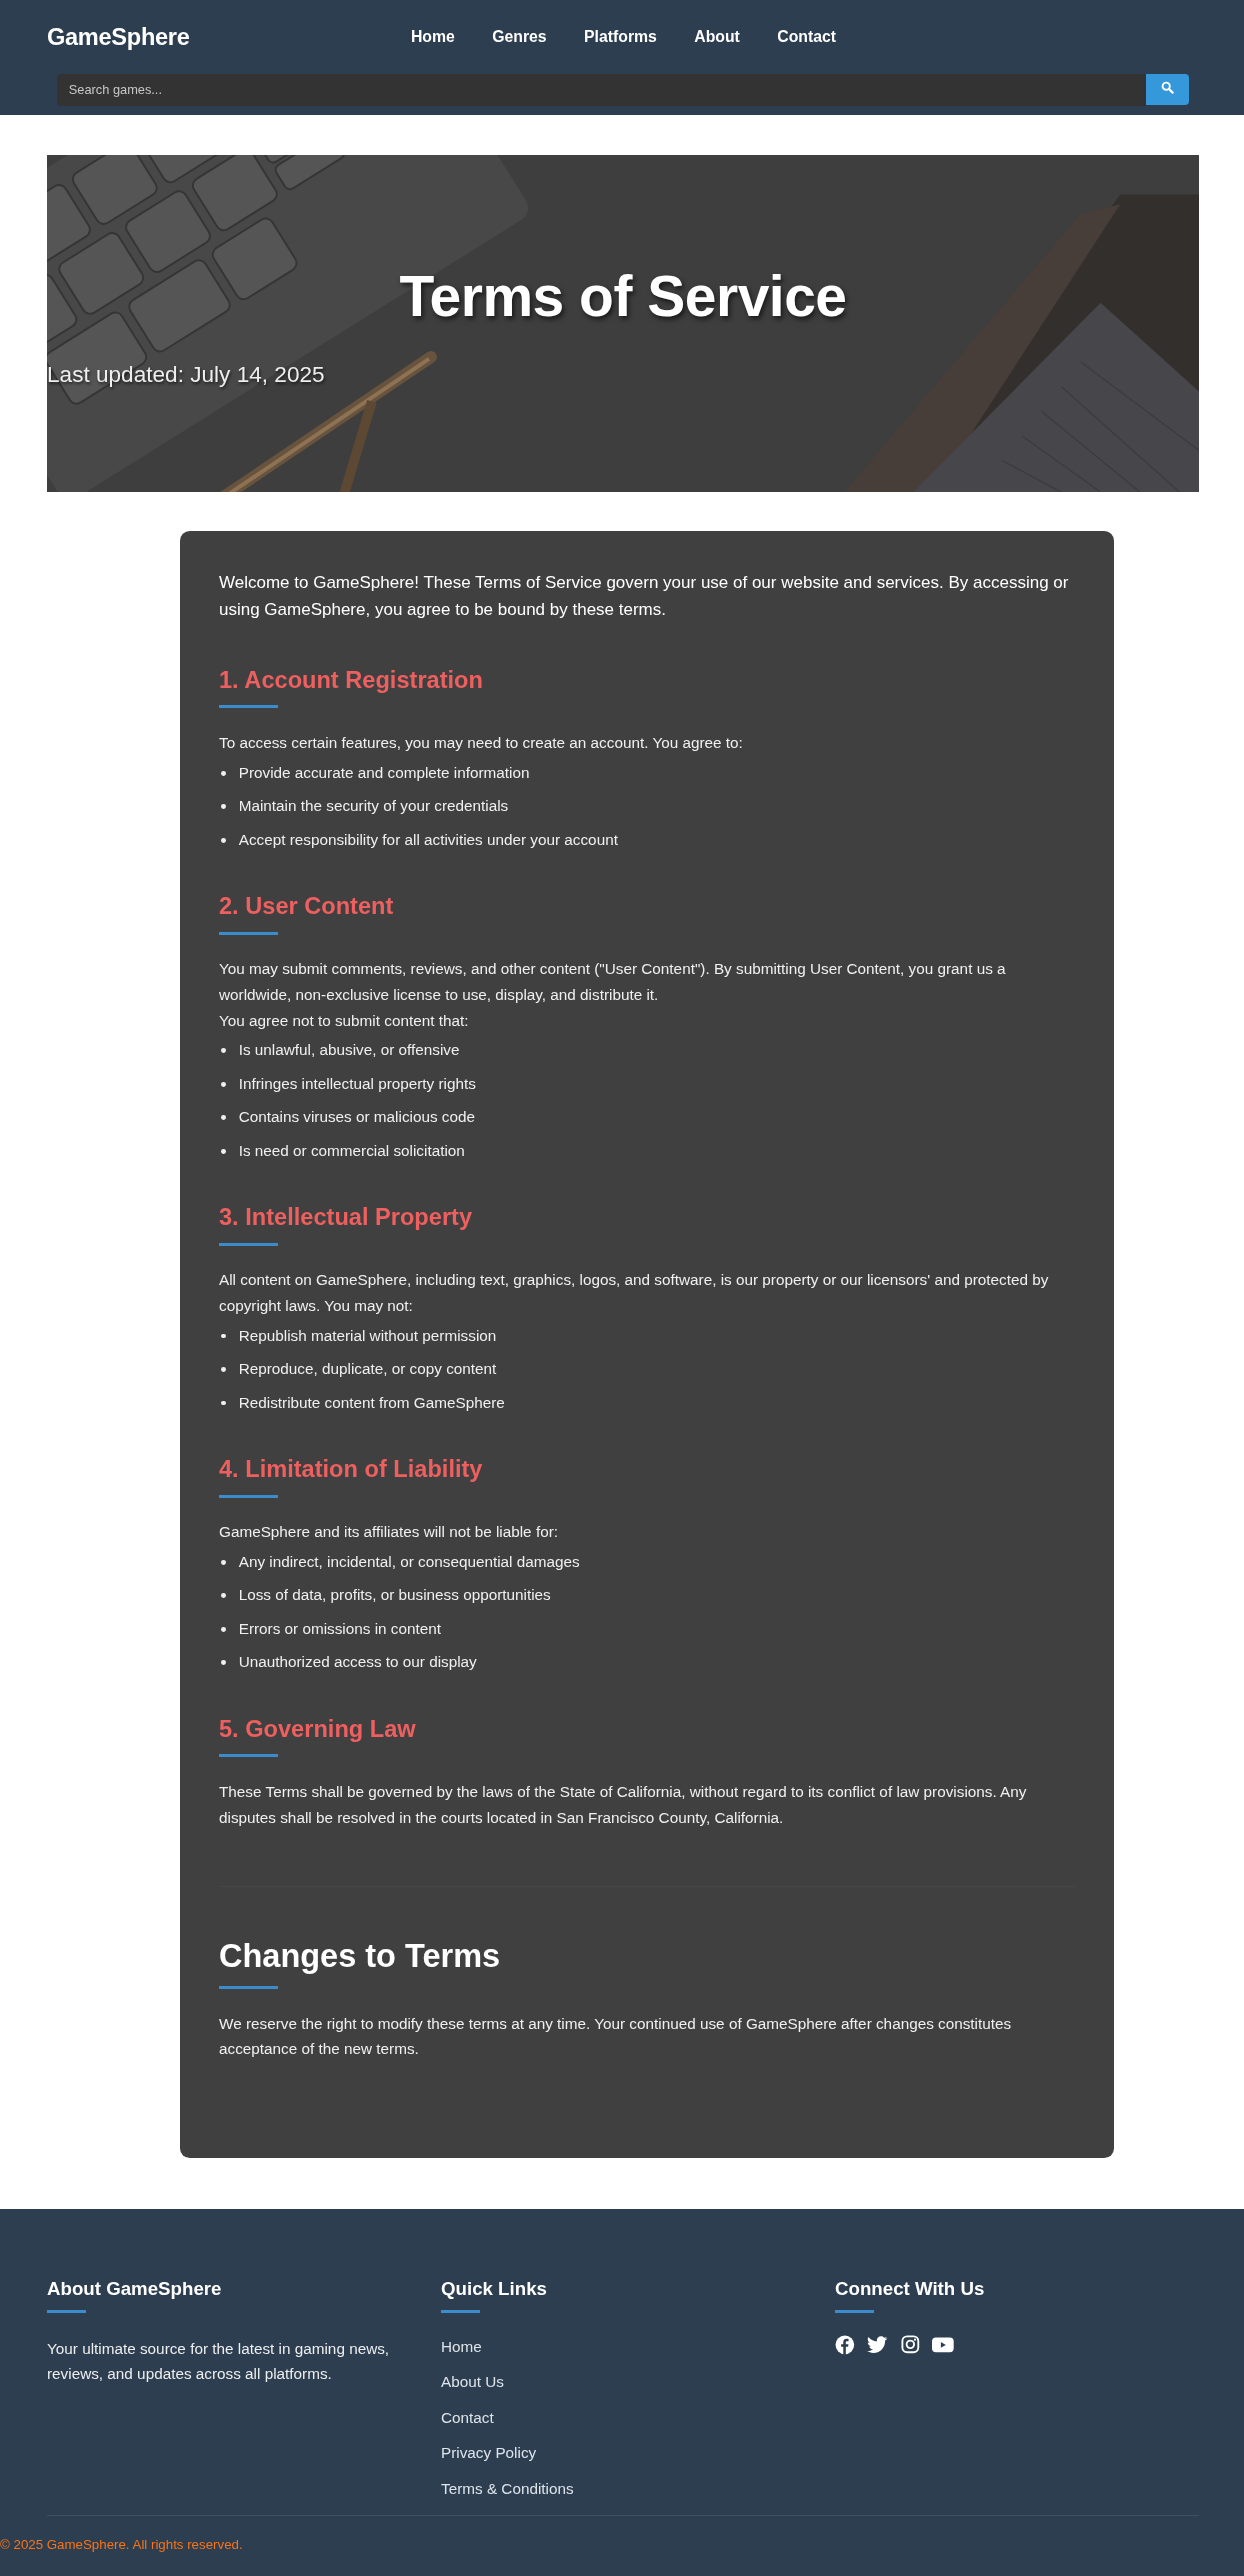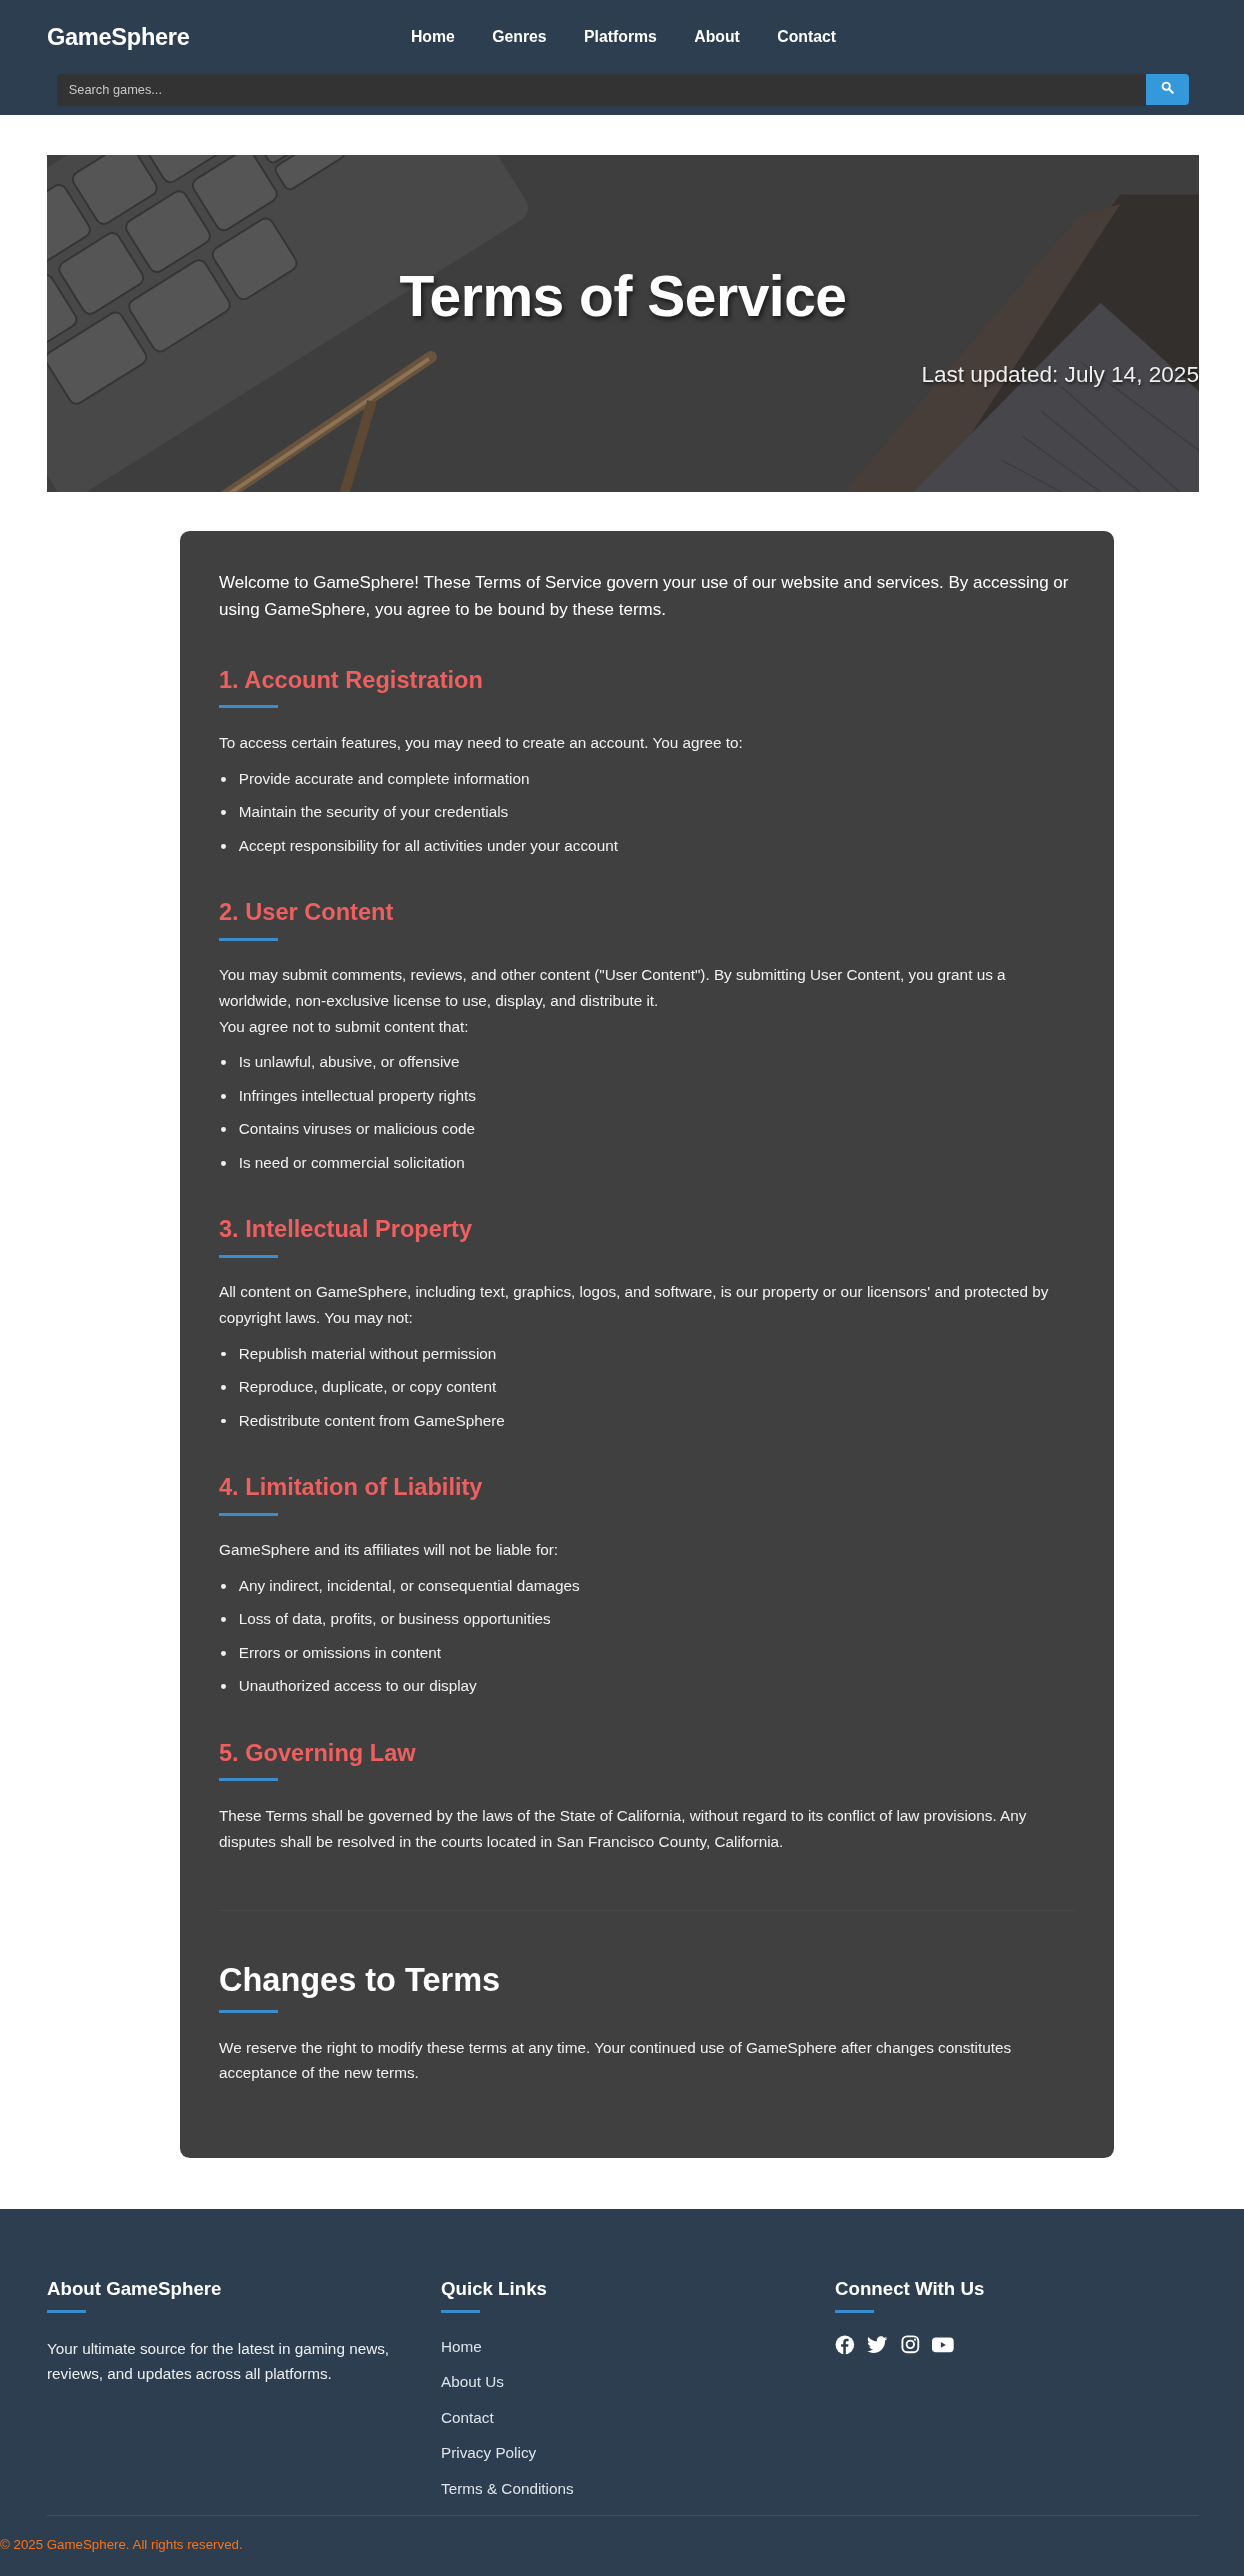--- a/index.html
+++ b/index.html
@@ -14,30 +14,30 @@
   .search-row { position: absolute; left: 57px; top: 74px; width: 1132px; height: 35px; display: flex; }
   .search-input { flex: 1; height: 31.5px; background: #333333; border: none; border-radius: 3.9px 0 0 3.9px; color: #dddddd; font-family: "Liberation Sans", sans-serif; font-size: 12.8px; padding: 0 11.8px; outline: none; }
   .search-input::placeholder { color: #c8c8c8; }
   .search-btn { width: 43px; height: 30.5px; background: #3498db; border: none; border-radius: 0 3.9px 3.9px 0; display: flex; align-items: center; justify-content: center; cursor: pointer; }
 
   
   .hero { position: absolute; left: 47px; top: 155px; width: 1152px; height: 337px; overflow: hidden; background: #454545; }
   .hero-bg { position: absolute; inset: 0; }
   .hero-overlay { position: absolute; inset: 0; background: rgba(40,40,40,0.35); }
   .hero-title { position: absolute; left: 0; right: 0; top: 108px; text-align: center; font-size: 57px; font-weight: bold; color: #ffffff; text-shadow: 2px 3px 4.9px rgba(0,0,0,0.6); letter-spacing: -0.5px; }
-  .hero-sub { position: absolute; left: 0; right: 0; top: 207px; text-align: right; font-size: 22.6px; color: #eeeeee; text-shadow: 1px 2px 3px rgba(0,0,0,0.6); }
+  .hero-sub { position: absolute; left: 0; right: 0; top: 207px; text-align: left; font-size: 22.6px; color: #eeeeee; text-shadow: 1px 2px 3px rgba(0,0,0,0.6); }
 
   
   .card { position: absolute; left: 180px; top: 531px; width: 934px; height: 1627px; background: #404040; border-radius: 9.8px; padding: 39px 39px; }
   .intro { font-size: 17px; line-height: 26.6px; color: #ffffff; }
   .section { margin-top: 43px; }
   .section-title { font-size: 23.6px; font-weight: bold; color: #f25f5c; color: #ee5f5f; line-height: 29.5px; }
   .title-bar { width: 59px; height: 3px; background: #3a8ccc; margin-top: 9.8px; margin-bottom: 21.7px; }
   .section-text { font-size: 15.3px; line-height: 25.6px; color: #f0f0f0; }
-  .section ul { list-style: none; margin-top: 13px; }
+  .section ul { list-style: none; margin-top: 7px; }
   .section li { font-size: 15.3px; line-height: 19.7px; margin-bottom: 13.8px; color: #f0f0f0; position: relative; padding-left: 19.7px; }
   .section li::before { content: ""; position: absolute; left: 2px; top: 7.9px; width: 4.9px; height: 4.9px; background: #f0f0f0; border-radius: 50%; }
   .divider { height: 1px; background: #474747; margin-top: 56px; }
   .changes { margin-top: 50px; }
   .changes-title { font-size: 32.5px; font-weight: bold; color: #ffffff; line-height: 39px; }
 
   
   .footer { position: absolute; left: 0; top: 2209px; width: 1245px; height: 367px; background: #2c3e50; }
   .fcol { position: absolute; top: 43px; }
   .fcol h3 { font-size: 18.7px; font-weight: bold; color: #ffffff; line-height: 23.6px; margin-top: 25px; }

